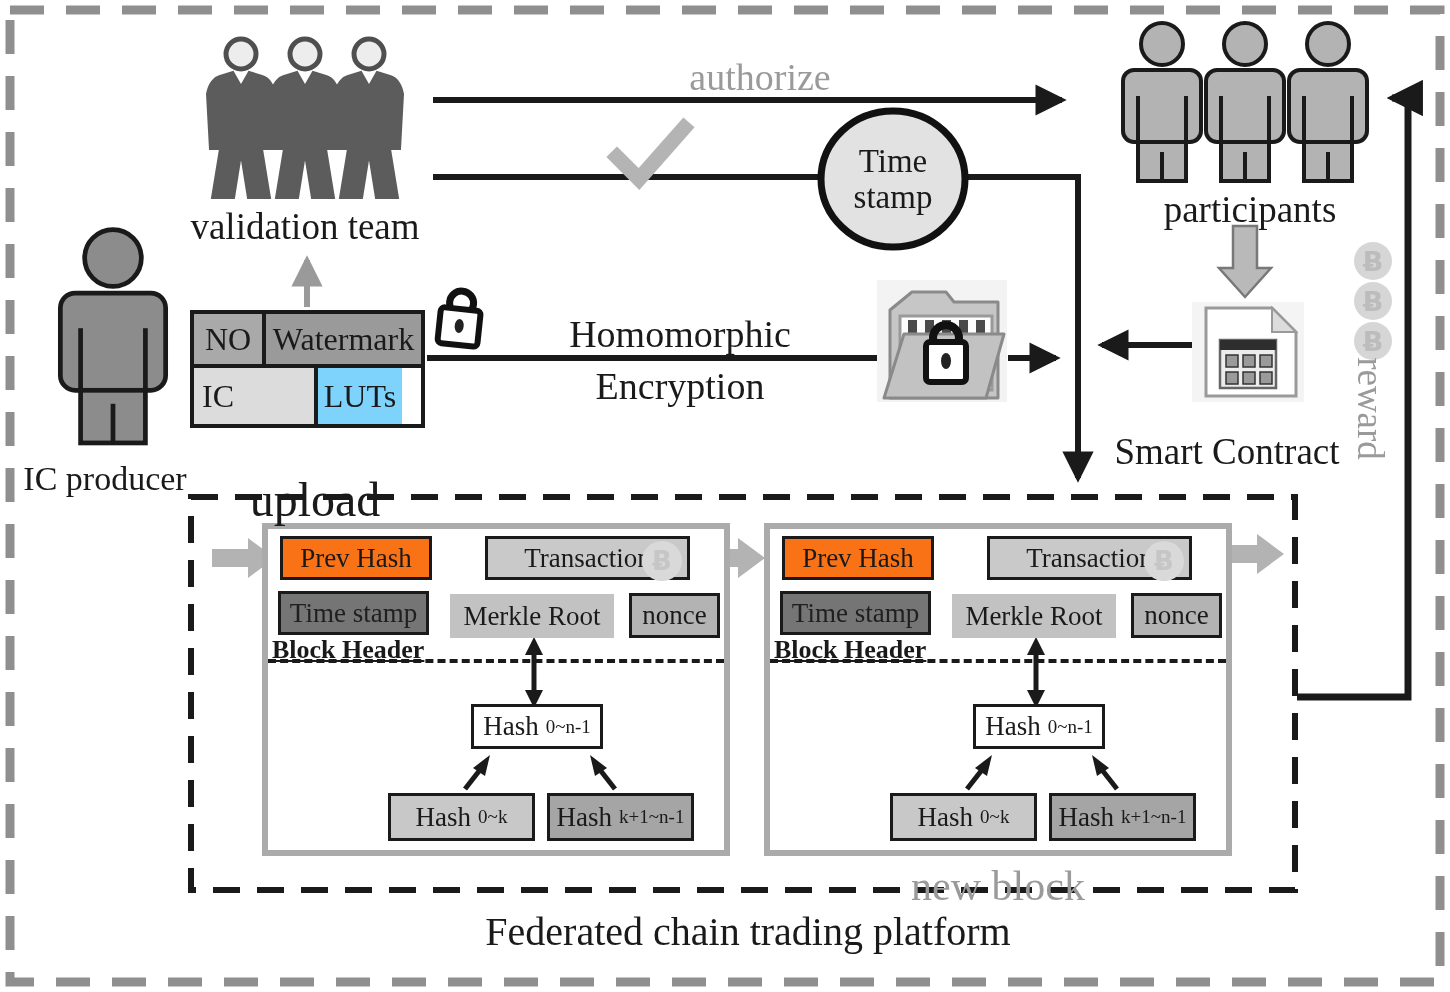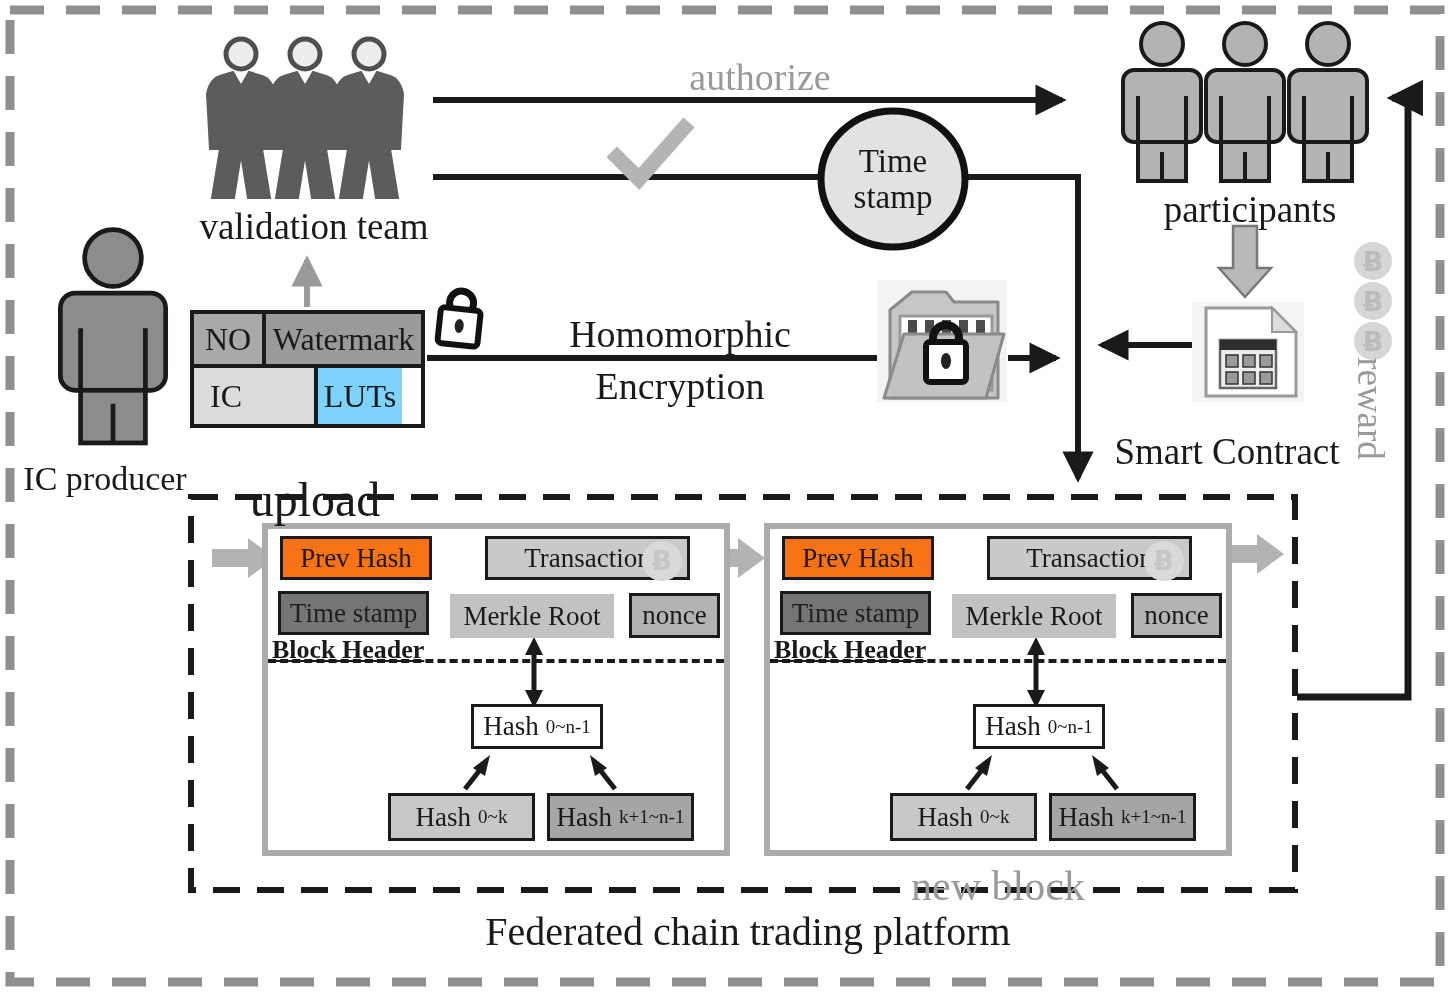--- a/index.html
+++ b/index.html
@@ -175,35 +175,35 @@
       <circle cx="1373" cy="261" r="19" fill="#d6d6d6"></circle>
       <circle cx="1373" cy="301" r="19" fill="#d6d6d6"></circle>
       <circle cx="1373" cy="341" r="19" fill="#d6d6d6"></circle>
       <text x="1373" y="271">Ƀ</text>
       <text x="1373" y="311">Ƀ</text>
       <text x="1373" y="351">Ƀ</text>
     </g>
   </svg>
 
   <div class="lbl grey" style="left:600px; top:55px; width:320px; font-size:38px;">authorize</div>
-  <div class="lbl" style="left:164px; top:205px; width:300px; font-size:37px;">validation team</div>
+  <div class="lbl" style="left:155px; top:205px; width:300px; font-size:37px;">validation team</div>
   <div class="lbl" style="left:10px; top:460px; width:190px; font-size:34px;">IC producer</div>
   <div class="lbl" style="left:1110px; top:188px; width:280px; font-size:37px;">participants</div>
   <div class="lbl" style="left:215px; top:432px; width:200px; font-size:48px;margin-top:40px;">upload</div>
   <div class="lbl" style="left:520px; top:312px; width:320px; font-size:38px;">Homomorphic</div>
   <div class="lbl" style="left:520px; top:364px; width:320px; font-size:38px;">Encryption</div>
   <div class="tscircle-text">Time stamp</div>
   <div class="lbl" style="left:1082px; top:430px; width:290px; font-size:37px;">Smart Contract</div>
   <div class="reward">reward</div>
   <div class="lbl" style="left:348px; top:908px; width:800px; font-size:40px;">Federated chain trading platform</div>
 
   <div class="utable">
     <div class="ucell" style="left:0; top:0; width:72px; height:54px; background:#a9a9a9; border-right:4px solid #1a1a1a; border-bottom:4px solid #1a1a1a;">NO</div>
     <div class="ucell" style="left:72px; top:0; width:155px; height:54px; background:#9a9a9a; border-bottom:4px solid #1a1a1a;">Watermark</div>
-    <div class="ucell" style="left:0; top:54px; width:120px; height:56px; background:#dcdcdc; justify-content:flex-start; padding-left:16px;">IC</div>
+    <div class="ucell" style="left:0; top:54px; width:120px; height:56px; background:#dcdcdc; justify-content:flex-start; padding-left:8px;">IC</div>
     <div class="ucell" style="left:120px; top:54px; width:88px; height:56px; background:#7dd3fc; border-left:4px solid #1a1a1a;">LUTs</div>
   </div>
 
   <div class="block" style="left:262px;">
     <div class="bbox bb-prev">Prev Hash</div>
     <div class="bbox bb-trans">
       <span>Transaction</span>
       <span class="bcoin">Ƀ</span>
     </div>
     <div class="bbox bb-ts">Time stamp</div>

